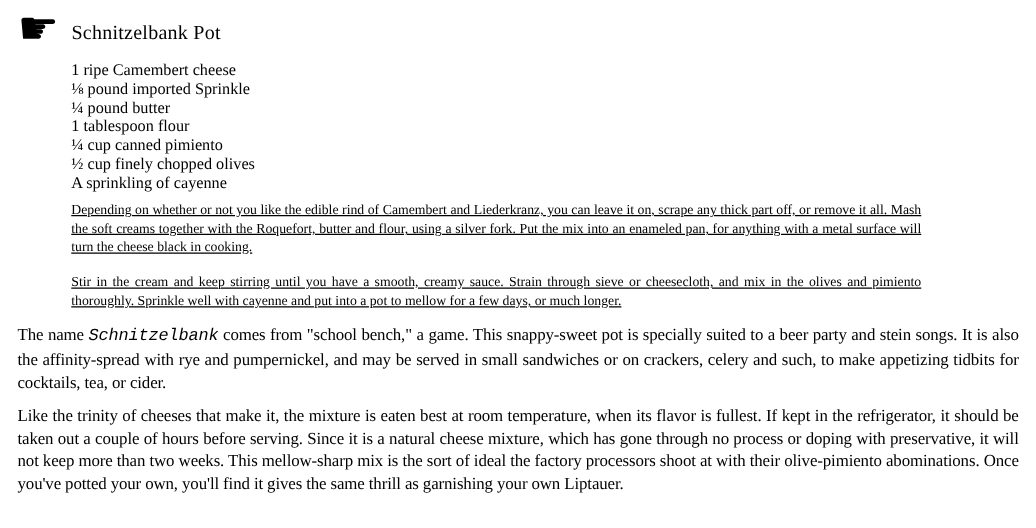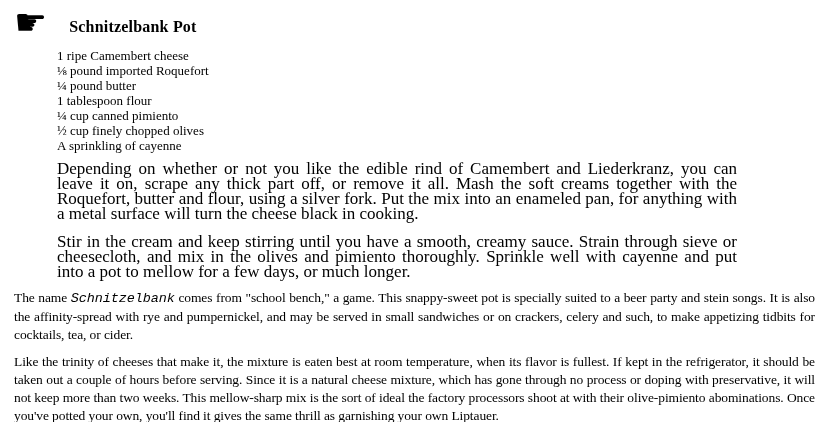--- a/index.html
+++ b/index.html
@@ -26,38 +26,39 @@
     gap: 10px;
   }
   .manicule {
     font-family: "DejaVu Sans", sans-serif;
     font-size: 37px;
     line-height: 30px;
     color: #000000;
   }
   .title {
     font-size: 16px;
-    font-weight: bold;
-    margin: 0 0 2px 12px;
+    font-weight: normal;
+    margin: 0 0 2px 0;
     letter-spacing: 0.2px;
   }
   .ingredients {
     margin: 10px 0 0 57px;
     font-size: 13px;
     line-height: 15px;
   }
   .instructions {
     margin-left: 57px;
     width: 680px;
   }
   .instr-para {
-    font-size: 17px;
+    font-size: 11px;
     line-height: 15px;
     text-align: justify;
     margin: 8px 0 0 0;
+    text-decoration: underline;
   }
   .instr-para.second {
     margin-top: 13px;
   }
   .commentary {
     margin: 0 14px;
   }
   .full-para {
     font-size: 13.5px;
     line-height: 18px;
@@ -78,21 +79,21 @@
 
 <div class="page">
 
   <div class="header">
     <span class="manicule">☛</span>
     <h1 class="title">Schnitzelbank Pot</h1>
   </div>
 
   <div class="ingredients">
     <div>1 ripe Camembert cheese</div>
-    <div>⅛ pound imported Roquefort</div>
+    <div>⅛ pound imported Sprinkle</div>
     <div>¼ pound butter</div>
     <div>1 tablespoon flour</div>
     <div>¼ cup canned pimiento</div>
     <div>½ cup finely chopped olives</div>
     <div>A sprinkling of cayenne</div>
   </div>
 
   <div class="instructions">
     <p class="instr-para">Depending on whether or not you like the edible rind of Camembert and Liederkranz, you can leave it on, scrape any thick part off, or remove it all. Mash the soft creams together with the Roquefort, butter and flour, using a silver fork. Put the mix into an enameled pan, for anything with a metal surface will turn the cheese black in cooking.</p>
     <p class="instr-para second">Stir in the cream and keep stirring until you have a smooth, creamy sauce. Strain through sieve or cheesecloth, and mix in the olives and pimiento thoroughly. Sprinkle well with cayenne and put into a pot to mellow for a few days, or much longer.</p>

